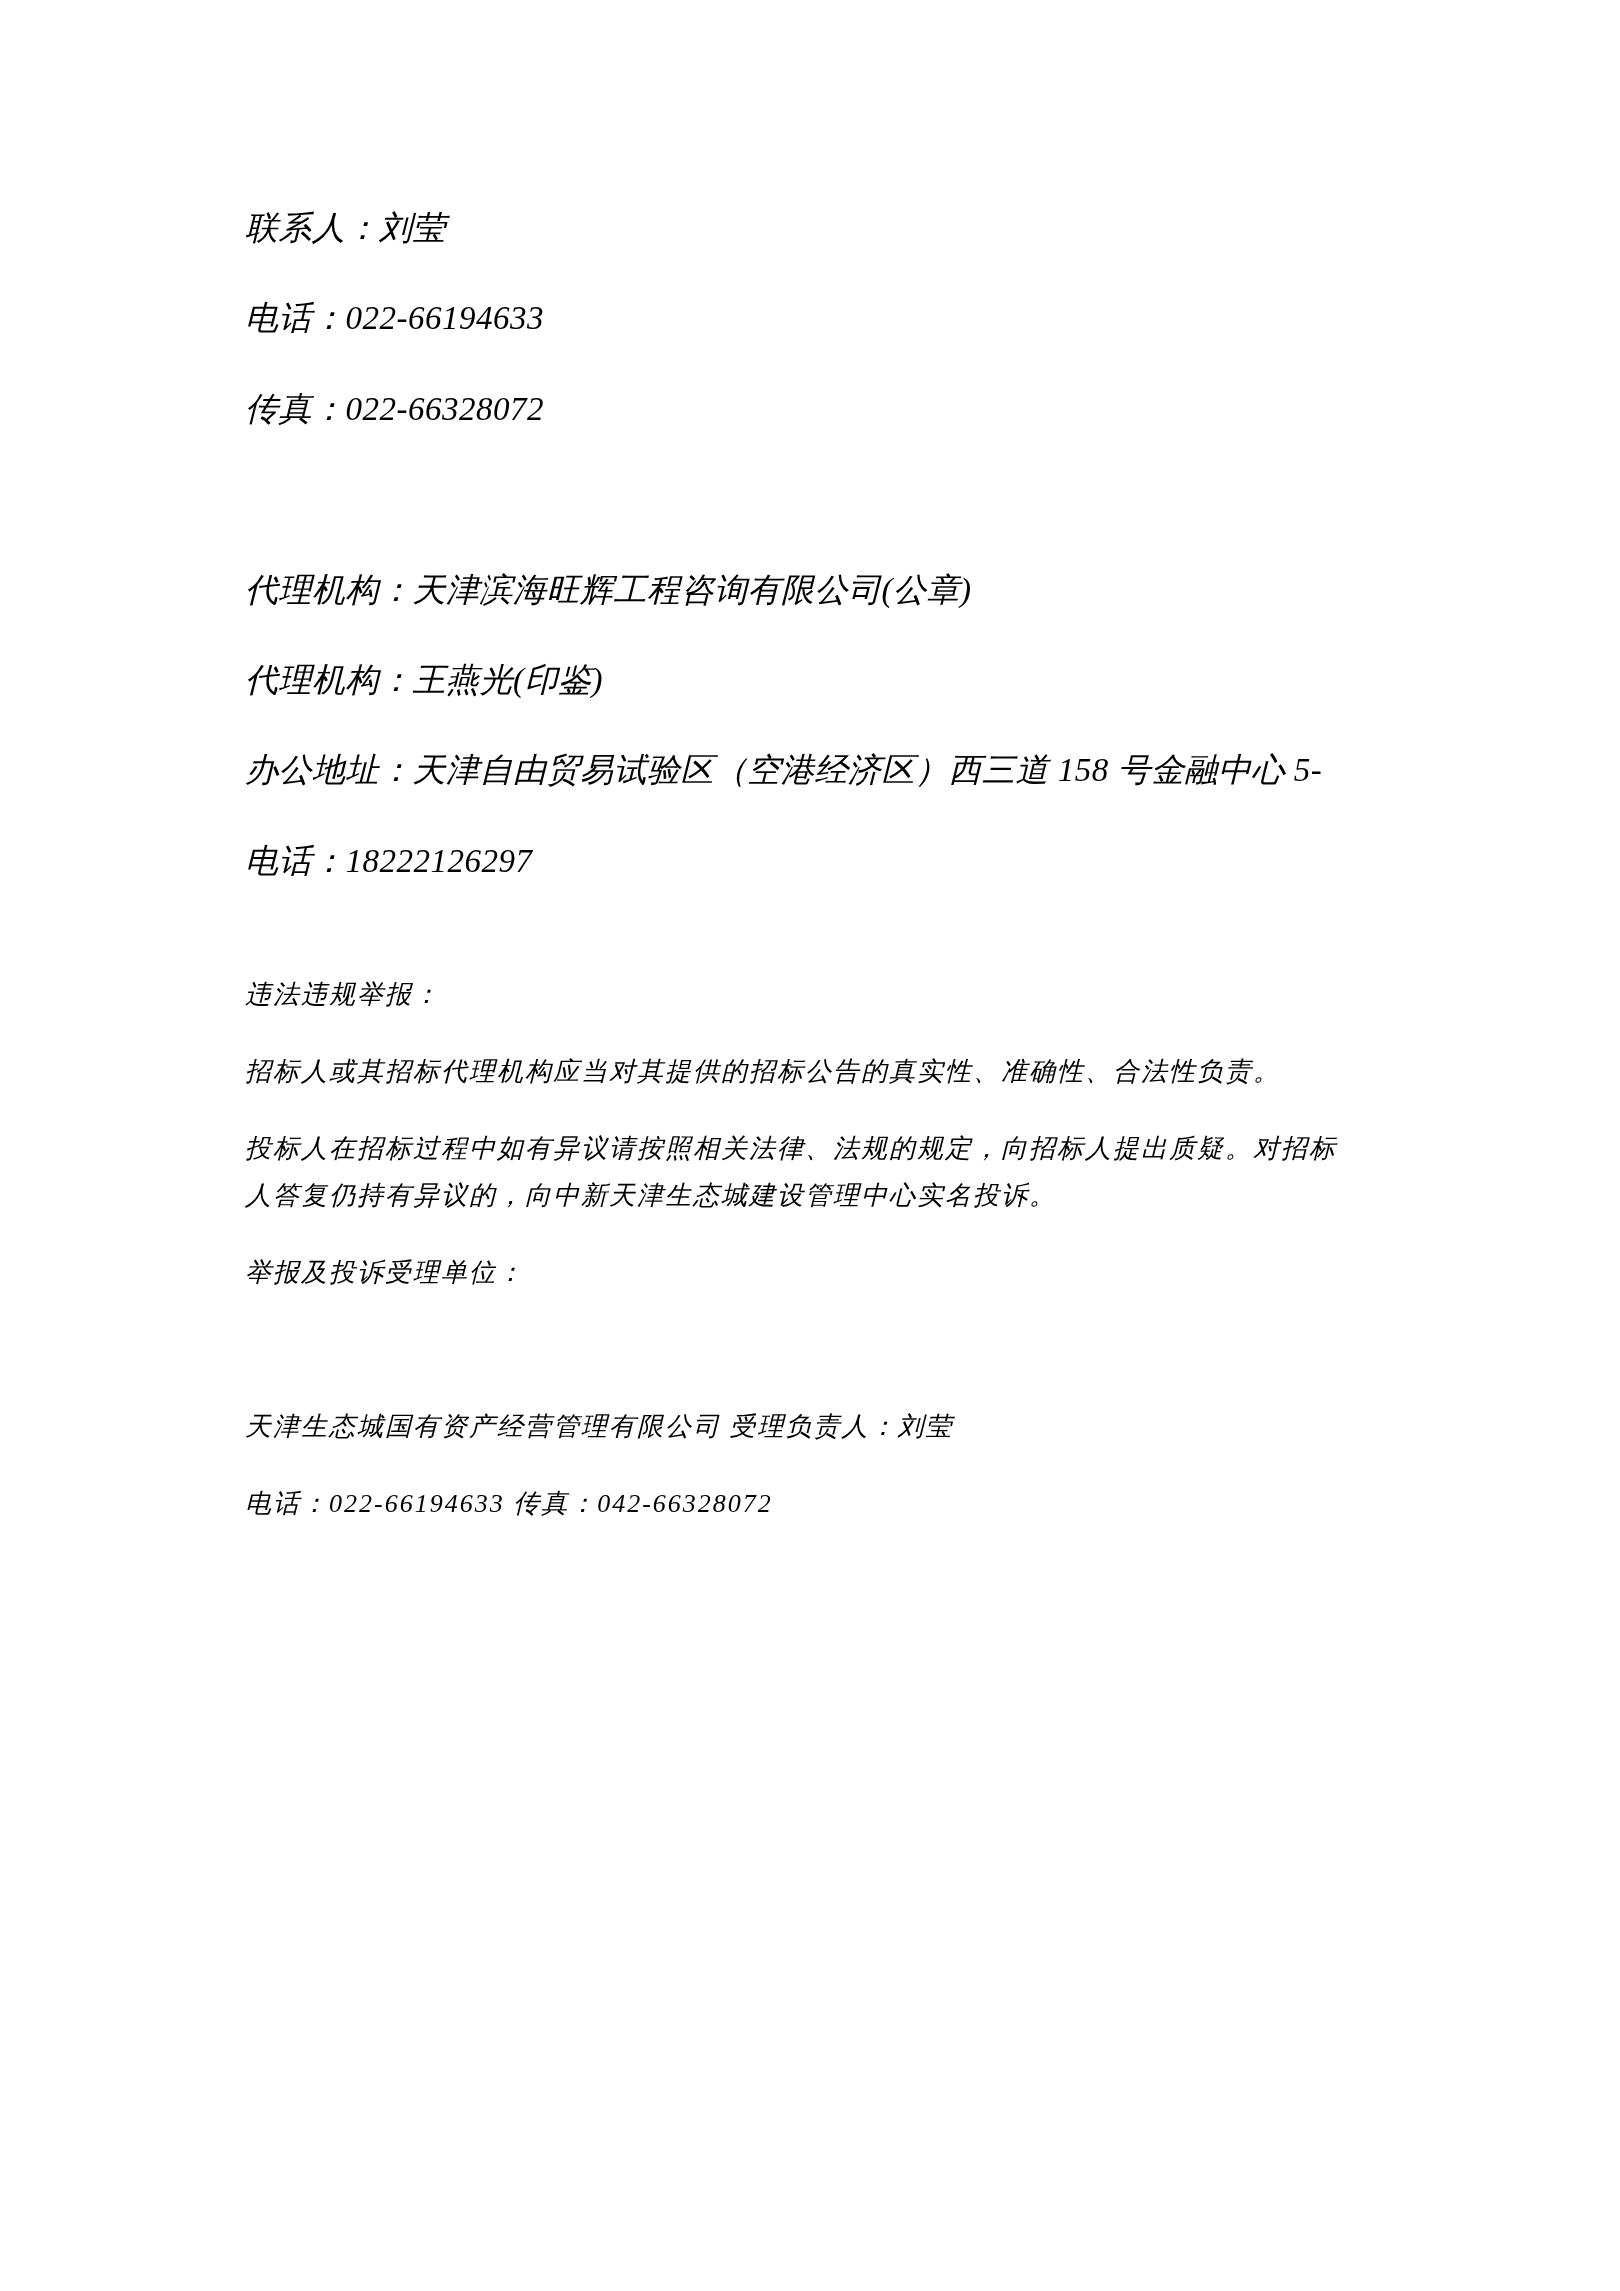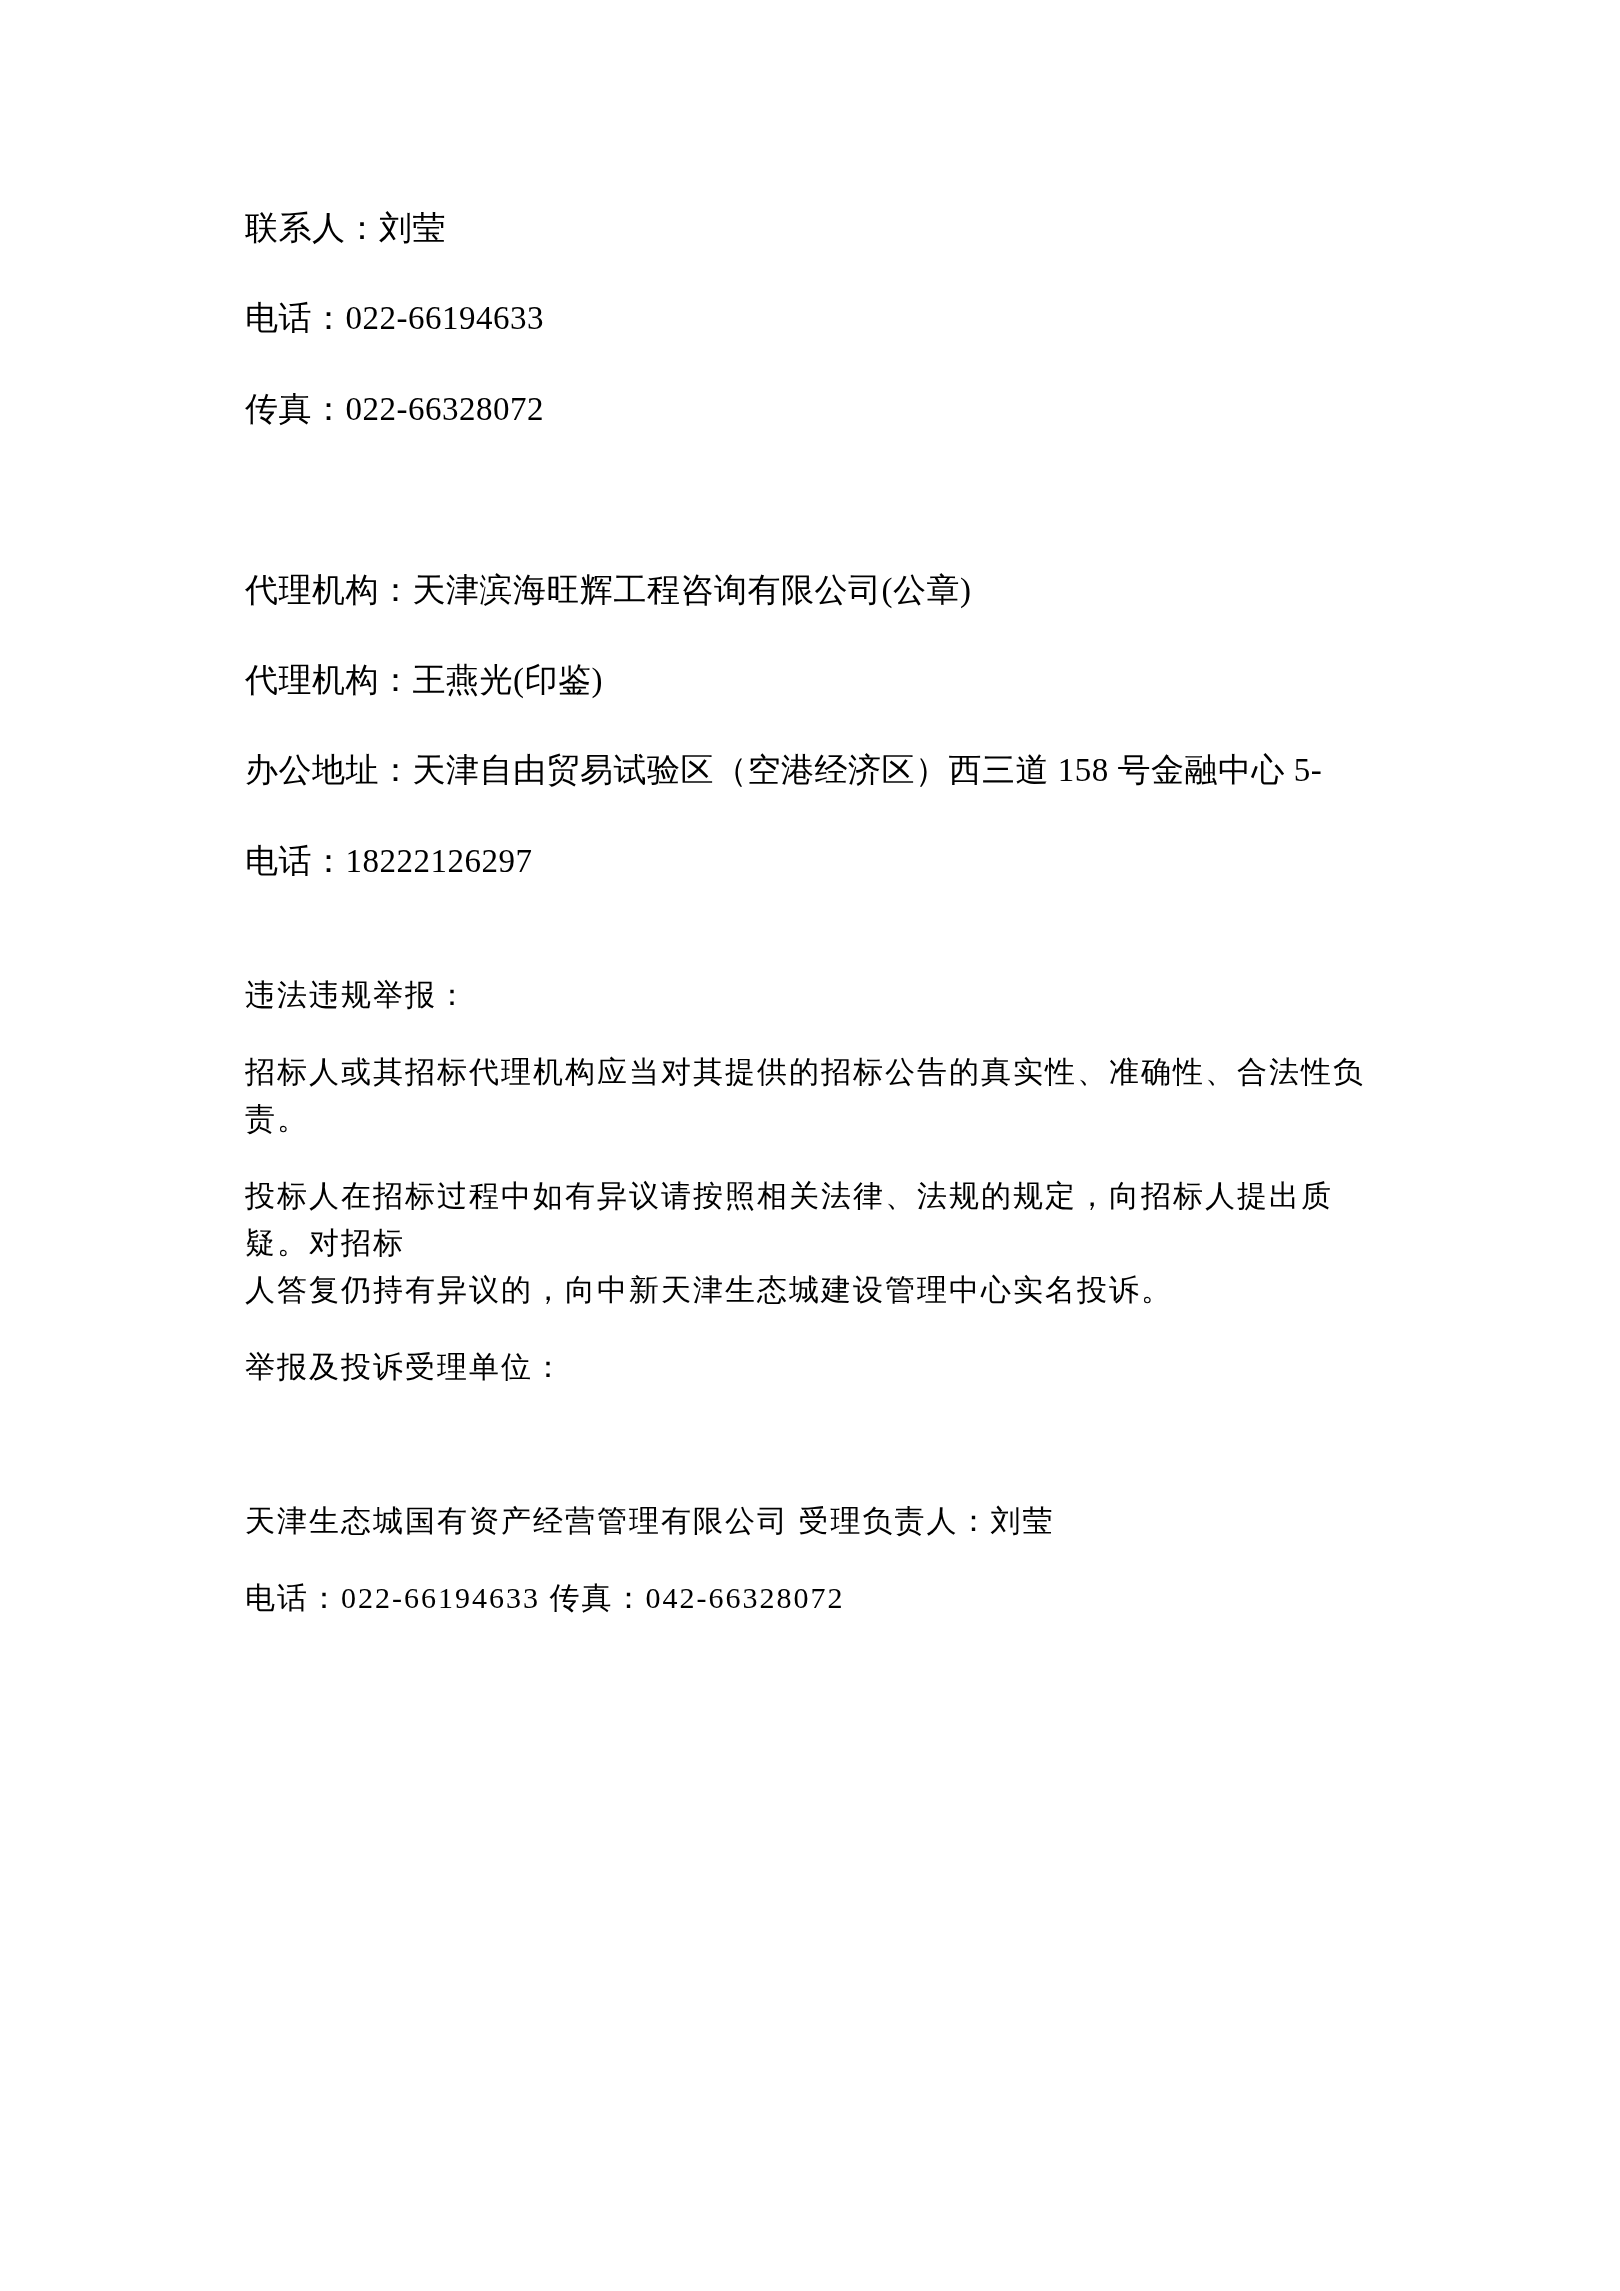--- a/index.html
+++ b/index.html
@@ -8,20 +8,21 @@
     background: #ffffff;
   }
   .page {
     position: relative;
     width: 1620px;
     height: 2292px;
     background: #ffffff;
     color: #000000;
     font-family: "Liberation Serif", "DejaVu Serif", serif;
     overflow: hidden;
+    font-style: italic;
   }
   .content {
     box-sizing: border-box;
     padding: 197px 253px 0 245px; 
   }
   
   .big {
     font-size: 33px;
     line-height: 63px;
     letter-spacing: 0.5px;
@@ -30,21 +31,21 @@
   }
   .spacer-big {
     height: 63px;
     margin: 0 0 27.4px 0;
   }
   
   .section-report {
     margin-top: 78px;
   }
   .small {
-    font-size: 30px;
+    font-size: 26px;
     line-height: 47px;
     letter-spacing: 2px;
     margin: 0 0 30px 0;
   }
   .spacer-small {
     height: 47px;
     margin: 0 0 30px 0;
   }
   .line {
     display: block;

